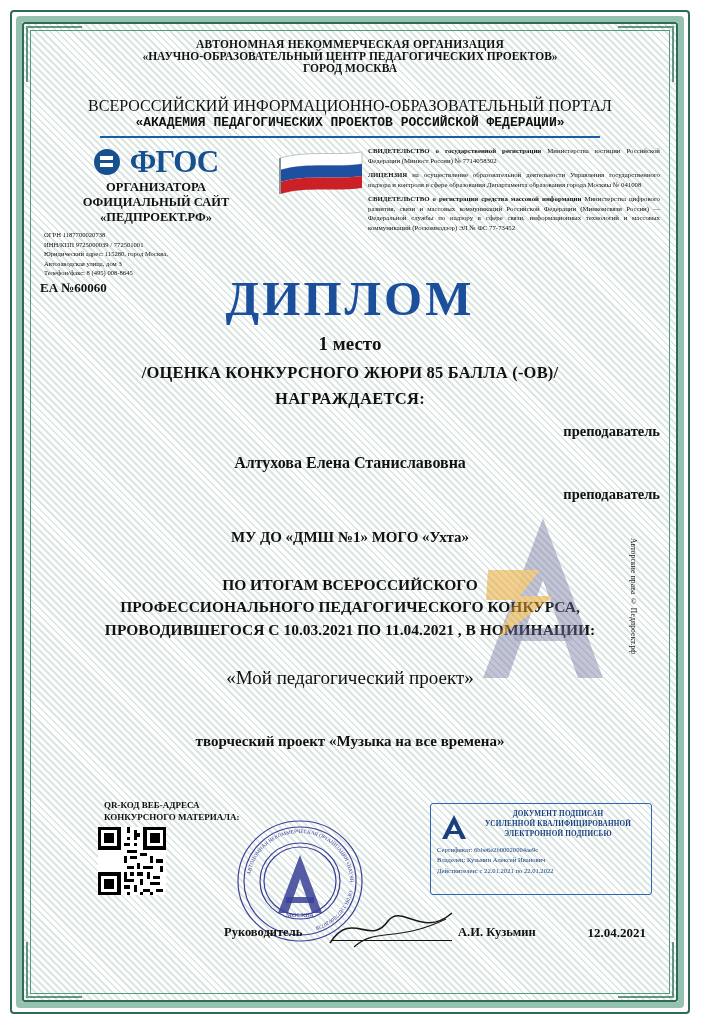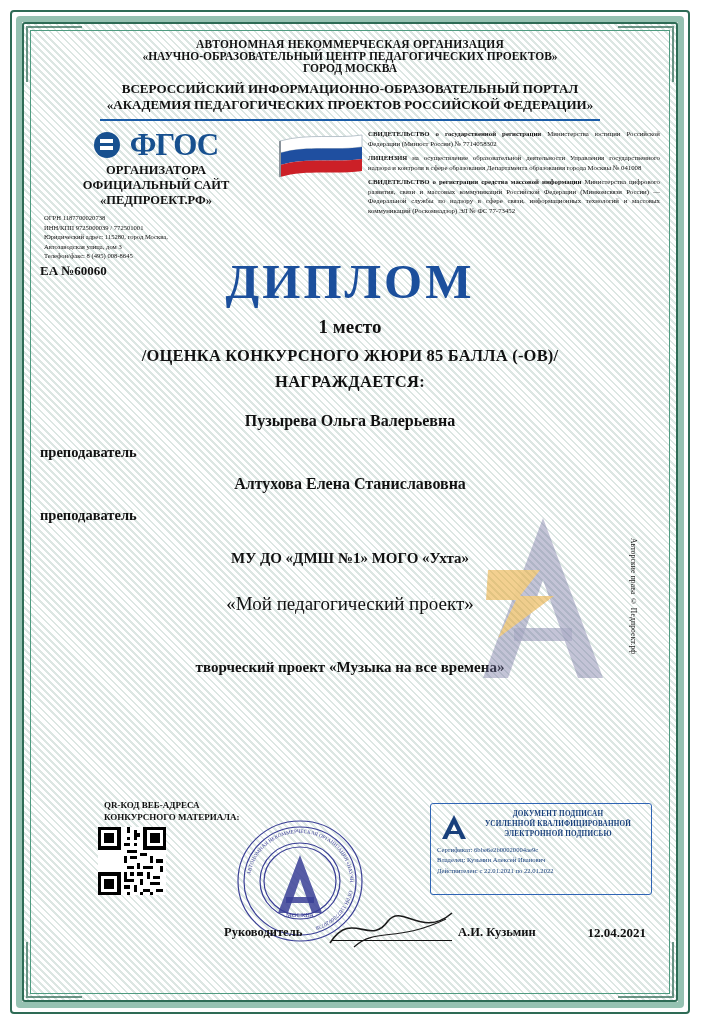--- a/index.html
+++ b/index.html
@@ -53,22 +53,22 @@
   .content{
     position:absolute;
     left:40px;top:38px;right:40px;bottom:38px;
   }
 
   
   .hdr{text-align:center;}
   .hdr .l1{font-size:11.5px;font-weight:bold;letter-spacing:.2px;}
   .hdr .l2{font-size:11.5px;font-weight:bold;}
   .hdr .l3{font-size:11.5px;font-weight:bold;}
-  .hdr .l4{font-size:13px;font-weight:bold;margin-top:7px;}
-  .hdr .l5{font-size:13px;font-weight:bold;}
+  .hdr .l4{font-size:16px;font-weight:normal;margin-top:23px;}
+  .hdr .l5{font-size:13px;font-weight:bold;font-family:Liberation Mono, monospace;}
   .hdr-rule{
     height:2px;background:#1a5ca8;margin:6px 60px 0 60px;
   }
 
   
   .orgrow{
     display:flex;
     margin-top:8px;
     align-items:flex-start;
   }
@@ -125,21 +125,21 @@
   .score{
     text-align:center;font-size:16.5px;font-weight:bold;margin-top:8px;letter-spacing:.2px;
   }
   .award{
     text-align:center;font-size:16.5px;font-weight:bold;margin-top:6px;letter-spacing:.3px;
   }
   .name{
     text-align:center;font-size:16px;font-weight:bold;margin-top:20px;
   }
   .role{
-    text-align:left;font-size:14.5px;font-weight:bold;margin-top:14px;
+    text-align:right;font-size:14.5px;font-weight:bold;margin-top:14px;
   }
   .org{
     text-align:center;font-size:15px;font-weight:bold;margin-top:26px;
   }
   .results{
     text-align:center;font-size:15.5px;font-weight:bold;margin-top:28px;line-height:1.45;
   }
   .nomination{
     text-align:center;font-size:19px;font-weight:normal;margin-top:26px;
   }
@@ -281,27 +281,31 @@
         </p>
       </div>
     </div>
 
     <div class="eanum">ЕА №60060</div>
     <div class="title">ДИПЛОМ</div>
     <div class="place">1 место</div>
     <div class="score">/ОЦЕНКА КОНКУРСНОГО ЖЮРИ   85   БАЛЛА (-ОВ)/</div>
     <div class="award">НАГРАЖДАЕТСЯ:</div>
 
-    <div class="name">Пузырева Ольга Валерьевна</div>
     <div class="role">преподаватель</div>
     <div class="name" style="margin-top:14px">Алтухова Елена Станиславовна</div>
     <div class="role">преподаватель</div>
 
     <div class="org">МУ ДО «ДМШ №1» МОГО «Ухта»</div>
 
+    <div class="results">
+      <div>ПО ИТОГАМ ВСЕРОССИЙСКОГО</div>
+      <div>ПРОФЕССИОНАЛЬНОГО ПЕДАГОГИЧЕСКОГО КОНКУРСА,</div>
+      <div>ПРОВОДИВШЕГОСЯ С 10.03.2021 ПО 11.04.2021  , В НОМИНАЦИИ:</div>
+    </div>
 
     <div class="nomination">«Мой педагогический проект»</div>
     <div class="work">творческий проект «Музыка на все времена»</div>
 
     <div class="watermark">
       <svg width="150" height="180" viewBox="0 0 150 180">
         <path d="M75 10 L135 170 L110 170 L75 72 L40 170 L15 170 Z" fill="#6f6f9e" opacity="0.75"></path>
         <path d="M46 120 L104 120 L104 133 L46 133 Z" fill="#6f6f9e" opacity="0.75"></path>
         <path d="M20 62 L72 62 L52 88 L86 88 L30 130 L48 92 L18 92 Z" fill="#e8a52a" opacity="0.95"></path>
       </svg>

